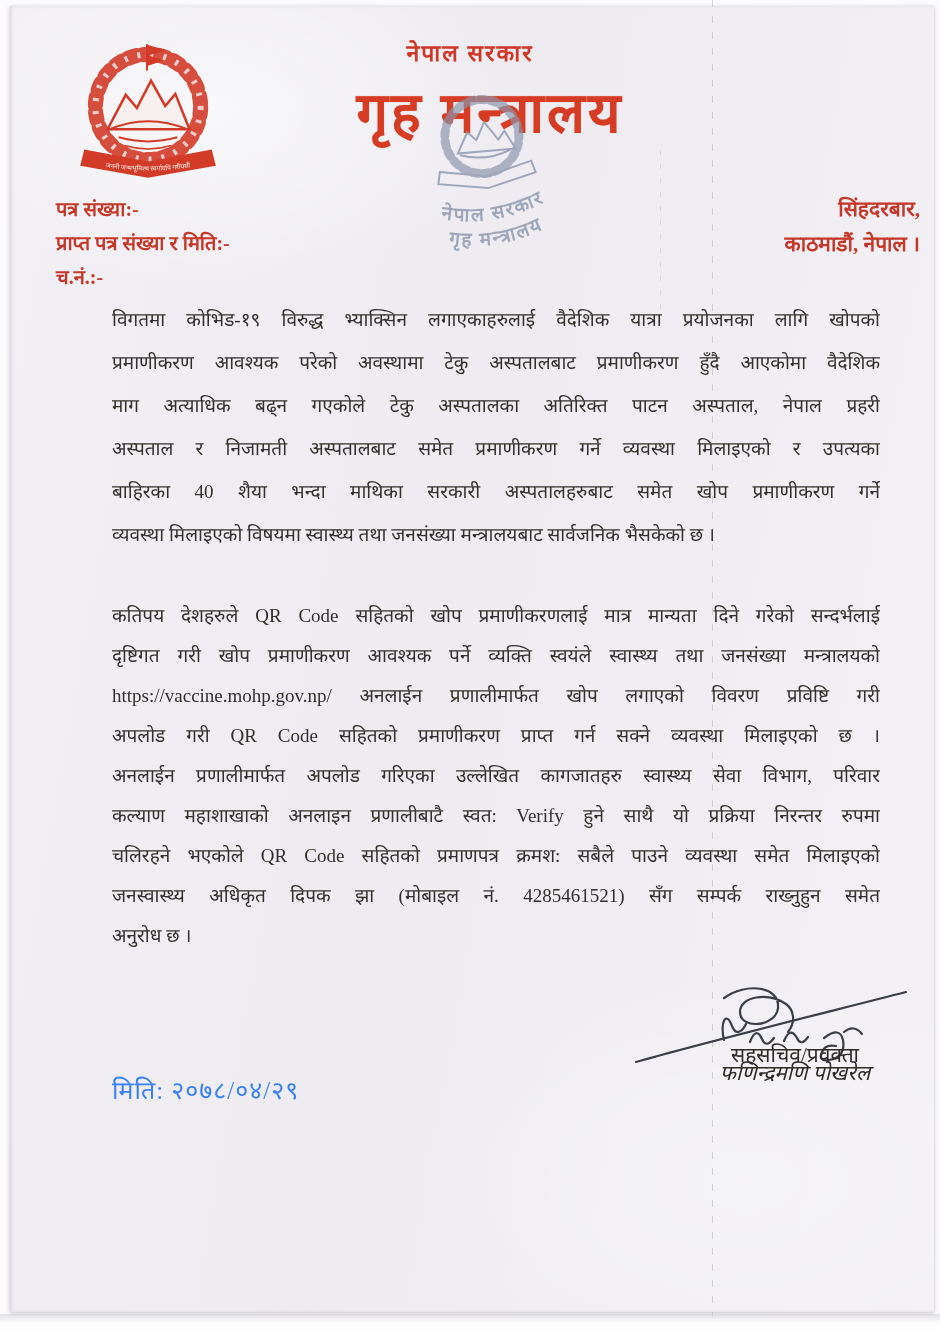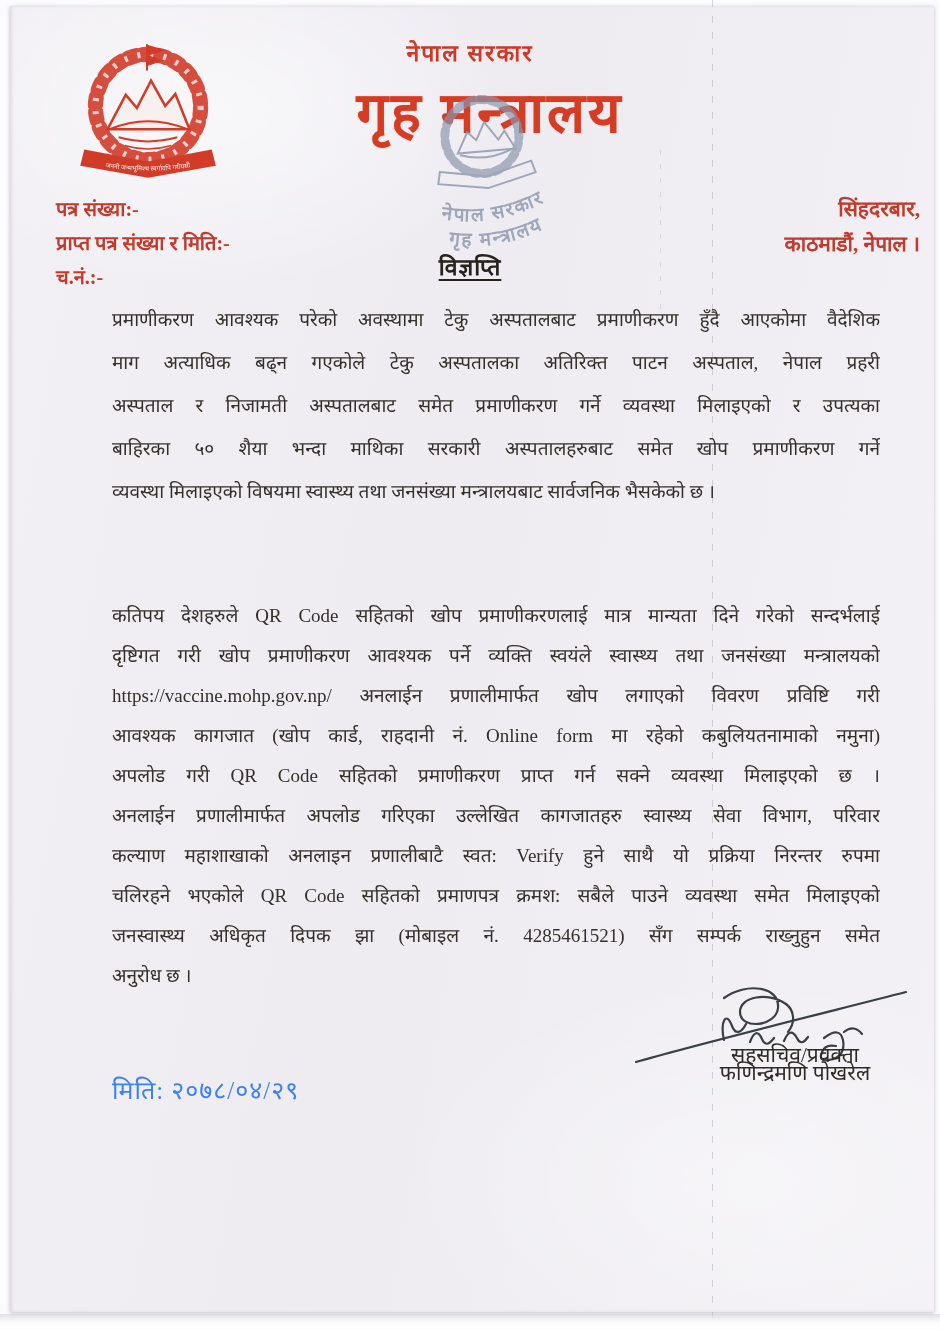--- a/index.html
+++ b/index.html
@@ -80,21 +80,21 @@
   }
   .para .line.last { text-align-last: left; }
   .para1 { top: 298px; }
   .para1 .line { height: 43px; line-height: 43px; }
   .para2 { top: 596px; }
   .para2 .line { height: 40px; line-height: 40px; }
 
   
   .date-line { left: 112px; top: 1072px; color: #3b82f6; font-size: 25px; letter-spacing: 1px; }
   .signature { left: 628px; top: 982px; width: 290px; height: 92px; }
-  .signatory-name { left: 690px; top: 1058px; width: 210px; text-align: center; color: #2e2b27; font-size: 21px; }
+  .signatory-name { left: 690px; top: 1058px; width: 210px; text-align: center; color: #2e2b27; font-size: 21px; font-style: italic; }
   .signatory-role { left: 690px; top: 1040px; width: 210px; text-align: center; color: #2e2b27; font-size: 21px; }
 </style>
 </head>
 <body>
 
 <div class="scan">
   <div class="paper"></div>
   <div class="crease-v1"></div>
   <div class="crease-v2"></div>
 
@@ -143,36 +143,33 @@
     <div>पत्र संख्या:-</div>
     <div>प्राप्त पत्र संख्या र मिति:-</div>
     <div>च.नं.:-</div>
   </div>
 
   <div class="abs address-block">
     <div>सिंहदरबार,</div>
     <div>काठमाडौं, नेपाल ।</div>
   </div>
 
-  <div class="abs doc-title">
-    <span>विज्ञप्ति</span>
-  </div>
 
   <div class="abs para para1">
+      <div class="line">विगतमा कोभिड-१९ विरुद्ध भ्याक्सिन लगाएकाहरुलाई वैदेशिक यात्रा प्रयोजनका लागि खोपको</div>
       <div class="line">प्रमाणीकरण आवश्यक परेको अवस्थामा टेकु अस्पतालबाट प्रमाणीकरण हुँदै आएकोमा वैदेशिक</div>
       <div class="line">माग अत्याधिक बढ्न गएकोले टेकु अस्पतालका अतिरिक्त पाटन अस्पताल, नेपाल प्रहरी</div>
       <div class="line">अस्पताल र निजामती अस्पतालबाट समेत प्रमाणीकरण गर्ने व्यवस्था मिलाइएको र उपत्यका</div>
-      <div class="line">बाहिरका ५० शैया भन्दा माथिका सरकारी अस्पतालहरुबाट समेत खोप प्रमाणीकरण गर्ने</div>
+      <div class="line">बाहिरका 40 शैया भन्दा माथिका सरकारी अस्पतालहरुबाट समेत खोप प्रमाणीकरण गर्ने</div>
       <div class="line last">व्यवस्था मिलाइएको विषयमा स्वास्थ्य तथा जनसंख्या मन्त्रालयबाट सार्वजनिक भैसकेको छ ।</div>
     </div>
   <div class="abs para para2">
       <div class="line">कतिपय देशहरुले QR Code सहितको खोप प्रमाणीकरणलाई मात्र मान्यता दिने गरेको सन्दर्भलाई</div>
       <div class="line">दृष्टिगत गरी खोप प्रमाणीकरण आवश्यक पर्ने व्यक्ति स्वयंले स्वास्थ्य तथा जनसंख्या मन्त्रालयको</div>
       <div class="line">https://vaccine.mohp.gov.np/ अनलाईन प्रणालीमार्फत खोप लगाएको विवरण प्रविष्टि गरी</div>
-      <div class="line">आवश्यक कागजात (खोप कार्ड, राहदानी नं.  Online form मा रहेको कबुलियतनामाको नमुना)</div>
       <div class="line">अपलोड गरी QR Code सहितको प्रमाणीकरण प्राप्त गर्न सक्ने व्यवस्था मिलाइएको छ ।</div>
       <div class="line">अनलाईन प्रणालीमार्फत अपलोड गरिएका उल्लेखित कागजातहरु स्वास्थ्य सेवा विभाग, परिवार</div>
       <div class="line">कल्याण महाशाखाको अनलाइन प्रणालीबाटै स्वत: Verify हुने साथै यो प्रक्रिया निरन्तर रुपमा</div>
       <div class="line">चलिरहने भएकोले QR Code सहितको प्रमाणपत्र क्रमश: सबैले पाउने व्यवस्था समेत मिलाइएको</div>
       <div class="line">जनस्वास्थ्य अधिकृत दिपक झा (मोबाइल नं. 4285461521) सँग सम्पर्क राख्नुहुन समेत</div>
       <div class="line last">अनुरोध छ ।</div>
     </div>
 
   <div class="abs date-line">मिति: २०७८/०४/२९</div>
 

